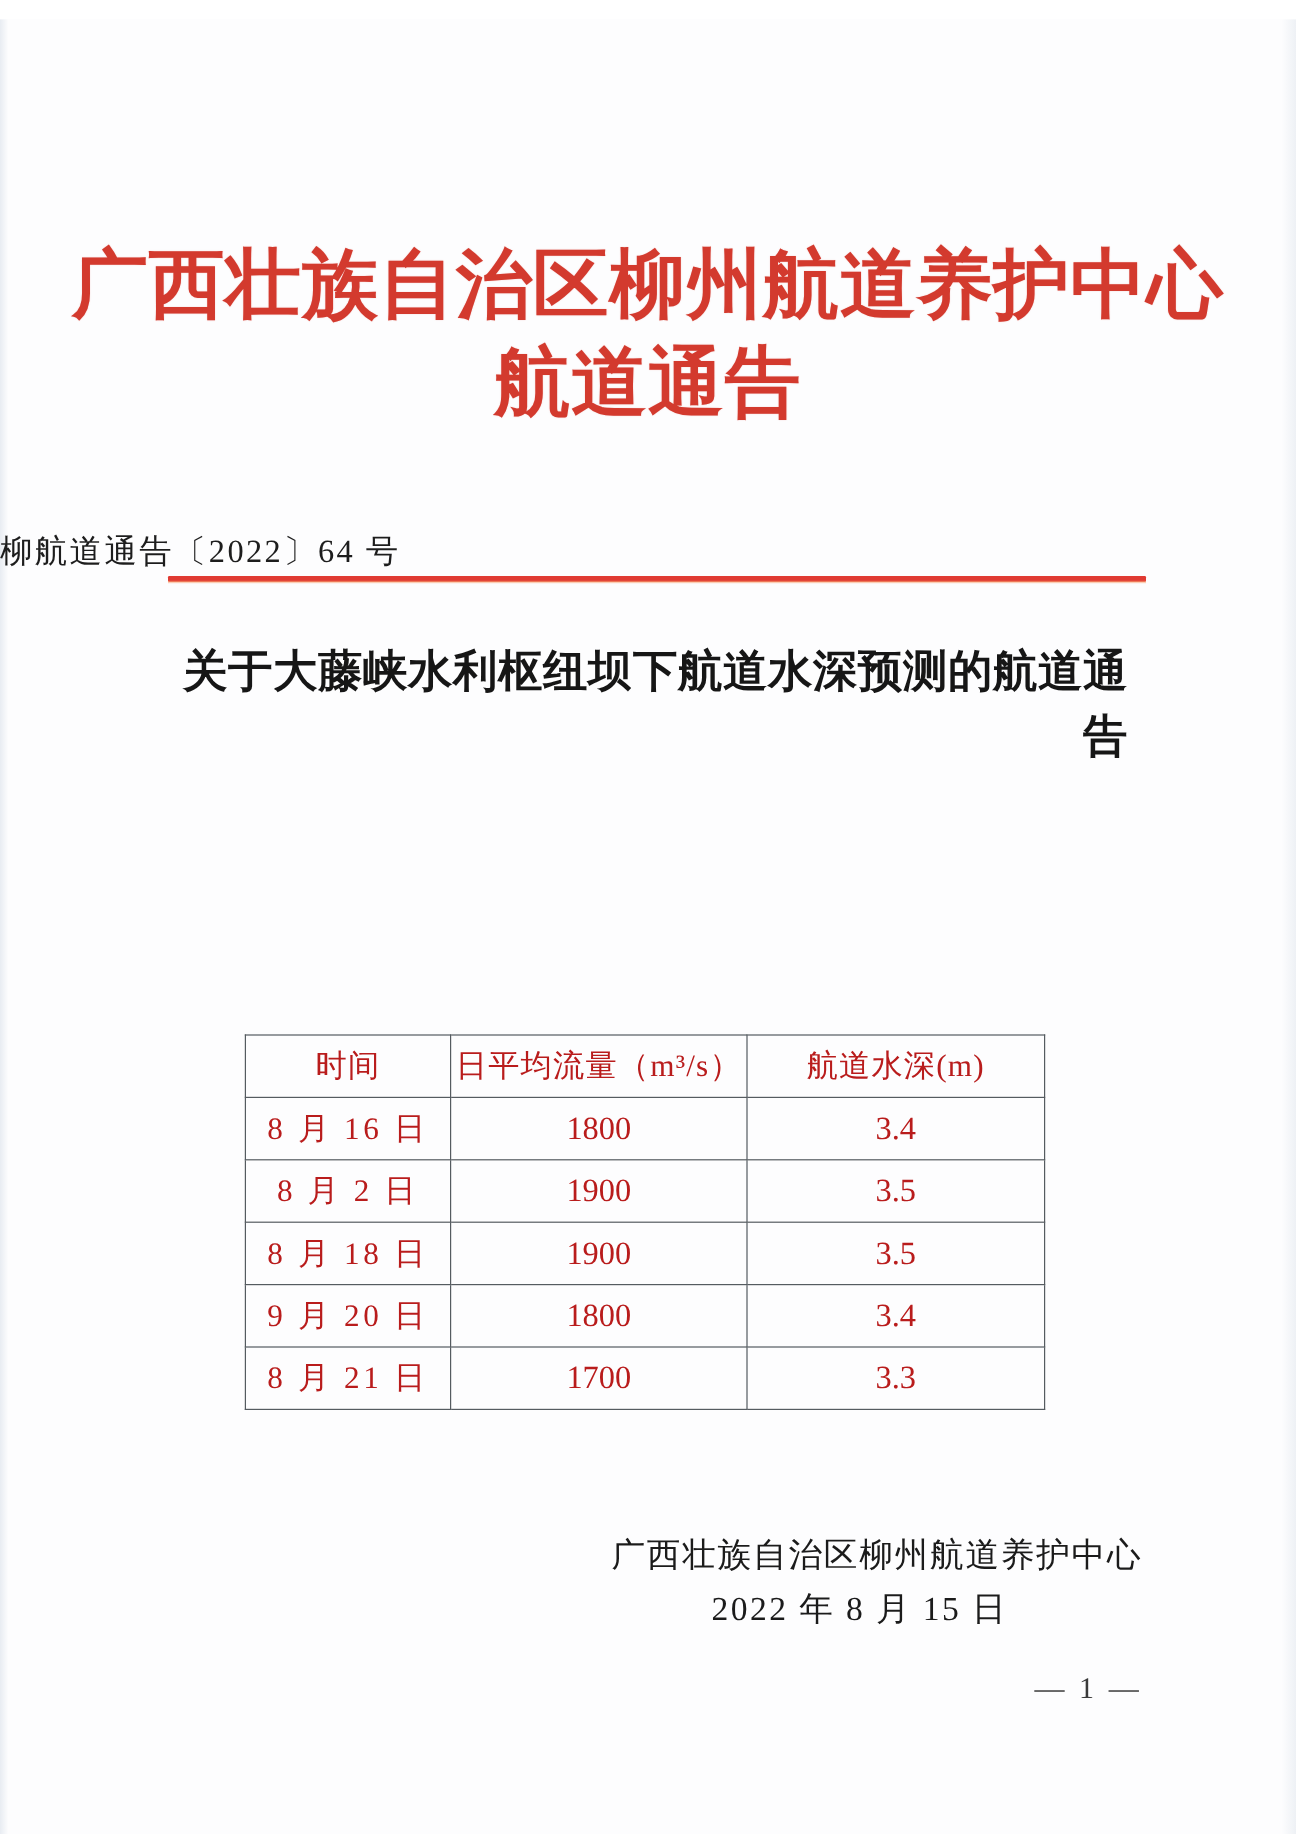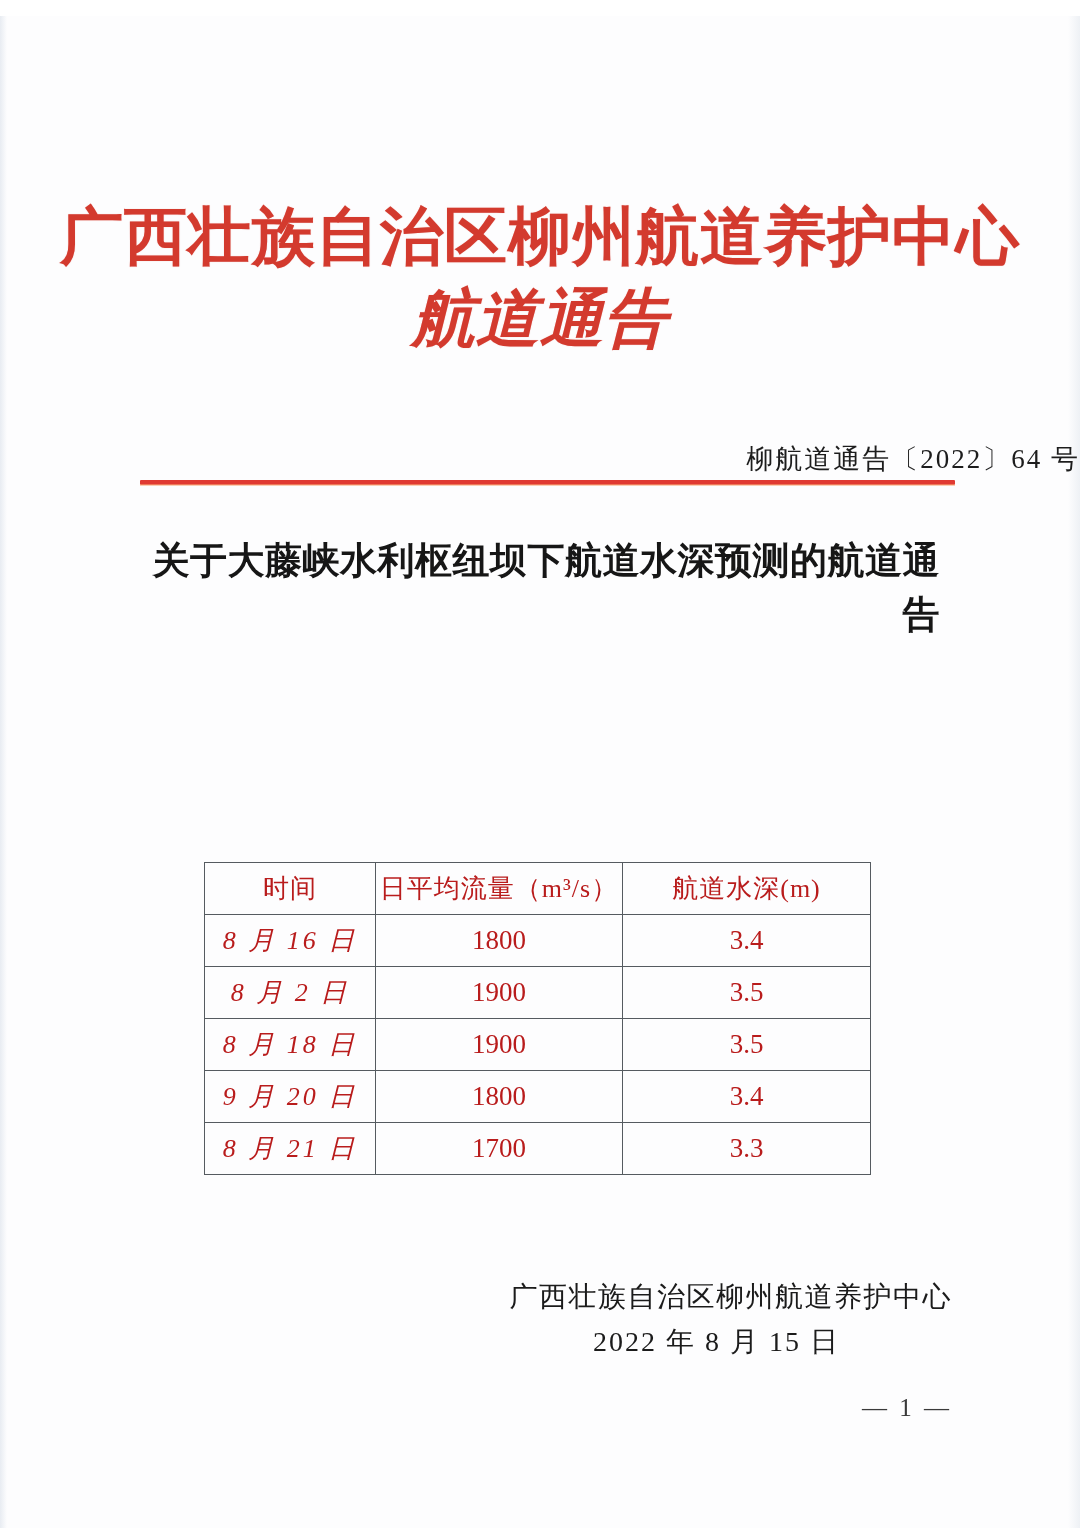--- a/index.html
+++ b/index.html
@@ -56,30 +56,29 @@
   }
   .masthead-line2 {
     color: #d33a2e;
     font-family: "Liberation Serif", "DejaVu Serif", serif;
     font-weight: bold;
     font-size: 63px;
     letter-spacing: 1px;
     line-height: 1.05;
     margin-top: 16px;
     text-shadow: 0 0 1px rgba(211,58,46,0.35);
-    font-style: italic;
   }
 
   
   .doc-number {
     position: absolute;
     left: 0;
     top: 425px;
     width: 1080px;
-    text-align: right;
+    text-align: left;
     font-size: 27px;
     letter-spacing: 2px;
     color: #1d1d1d;
   }
 
   .red-rule {
     position: absolute;
     left: 140px;
     top: 464px;
     width: 815px;
@@ -144,21 +143,21 @@
     text-align: center;
     vertical-align: middle;
     font-weight: normal;
     padding: 0;
     height: 51px;
   }
   .data-table th { letter-spacing: 1px; }
   .col-time  { width: 171px; }
   .col-flow  { width: 247px; }
   .col-depth { width: 248px; }
-  .cell-date { letter-spacing: 3px; font-style: italic; }
+  .cell-date { letter-spacing: 3px; }
   .cell-num  { font-size: 27px; }
 
   
   .signature {
     position: absolute;
     left: 0;
     top: 1258px;
     width: 952px;
     text-align: right;
     font-size: 28px;

